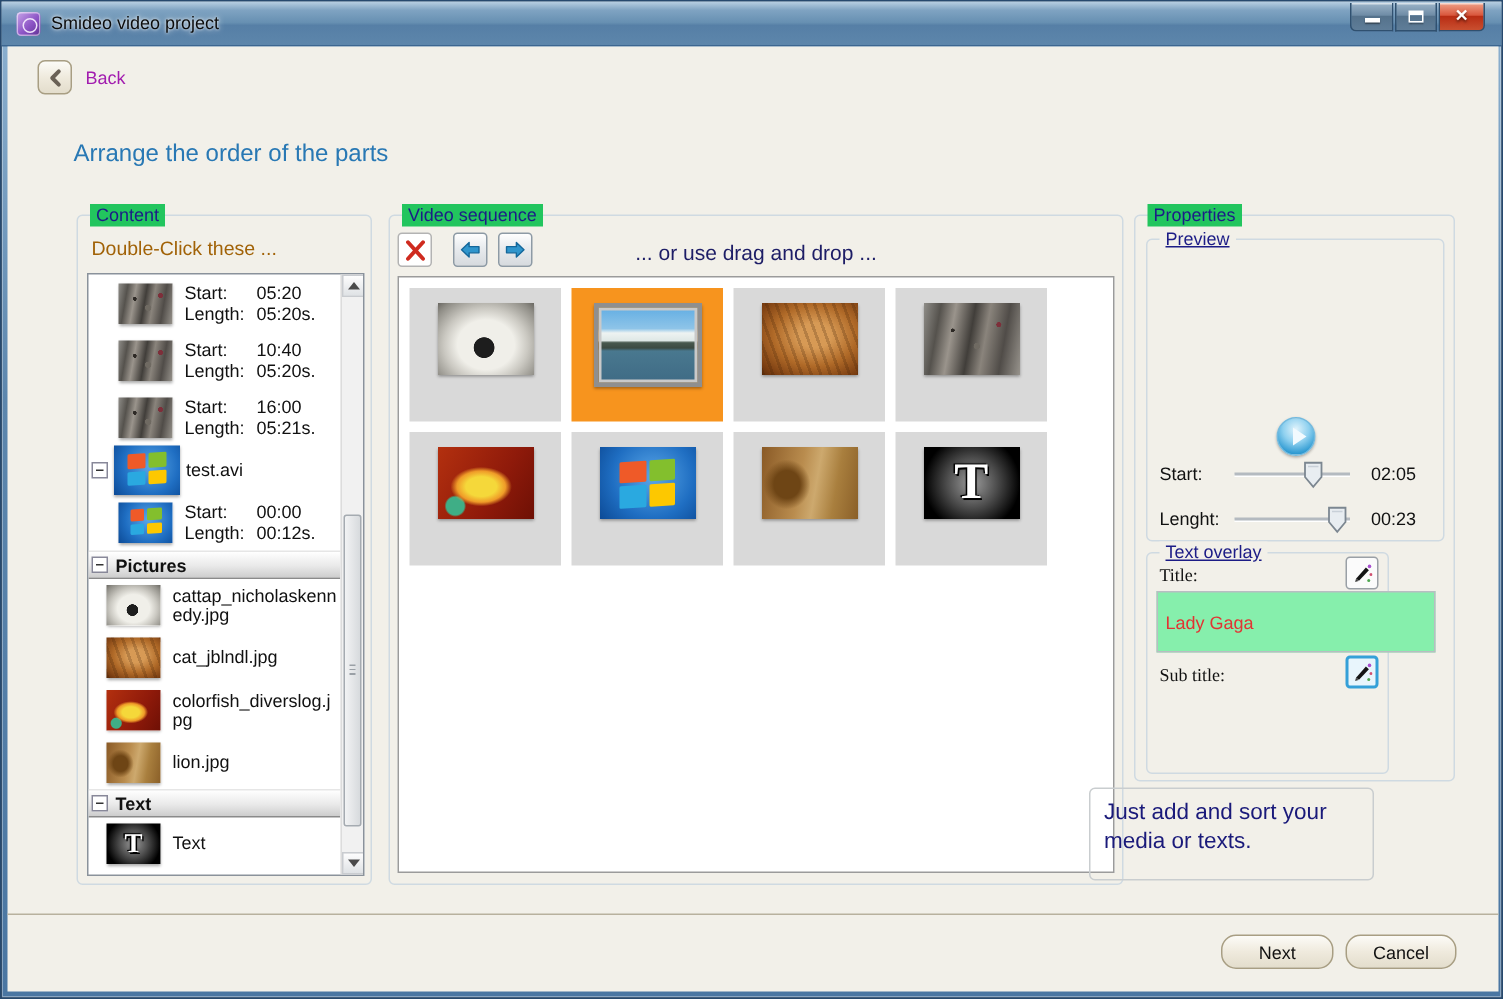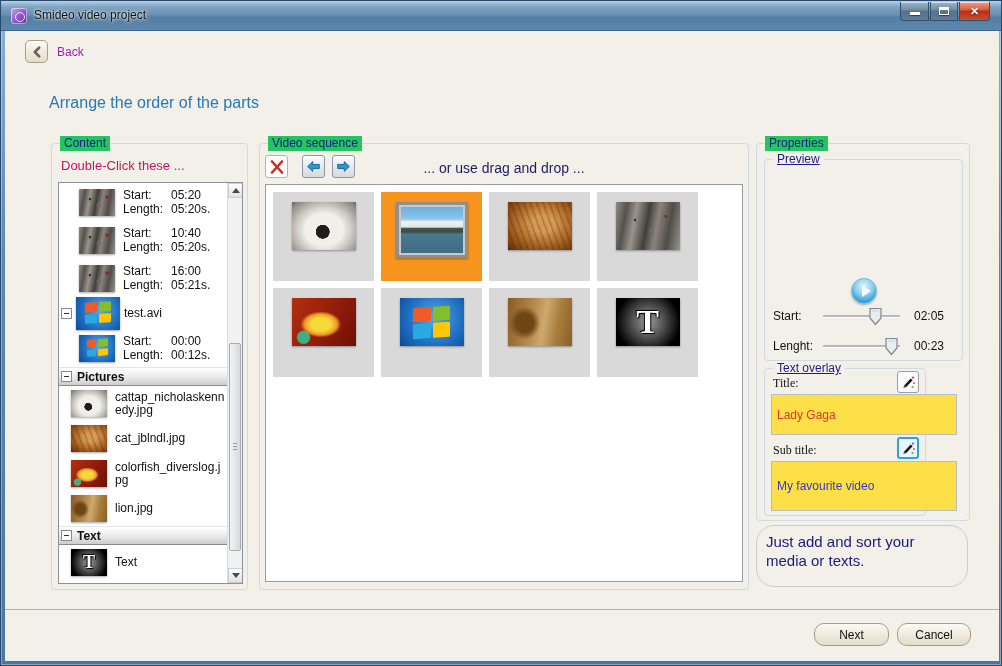--- a/index.html
+++ b/index.html
@@ -43,21 +43,21 @@
   .page-heading{position:absolute;left:44px;top:63px;font-size:16px;color:#2878b4;}
 
   
   .group{position:absolute;border:1px solid #cfdae2;border-radius:4px;}
   .gb-label{position:absolute;top:-8px;left:8px;background:#22c55e;padding:0 4px;font-size:12px;color:#1c1c86;line-height:15px;}
 
   .g-content{left:46px;top:112px;width:197px;height:447px;}
   .g-video{left:254px;top:112px;width:490px;height:447px;}
   .g-props{left:751px;top:112px;width:214px;height:378px;}
 
-  .dc-hint{position:absolute;left:9px;top:14px;font-size:13px;color:#be185d;}
+  .dc-hint{position:absolute;left:9px;top:14px;font-size:13px;color:#a16207;}
 
   
   .listbox{position:absolute;left:6px;top:38px;width:185px;height:402px;background:#fff;border:1px solid #8a929b;overflow:hidden;}
   .list-inner{position:absolute;left:0;top:0;right:15px;bottom:0;overflow:hidden;}
   .li-clip{height:38px;display:flex;align-items:center;padding-left:20px;gap:8px;}
   .li-file{height:32px;display:flex;align-items:center;padding-left:2px;gap:4px;}
   .li-pic{height:35px;display:flex;align-items:center;padding-left:12px;gap:8px;}
   .li-pic.last{height:34px;}
   .li-section{height:19px;display:flex;align-items:center;padding-left:2px;gap:5px;
     background:linear-gradient(180deg,#ffffff 0%,#e9e9e9 55%,#cdcdcd 100%);
@@ -163,24 +163,24 @@
   .s-thumb{position:absolute;top:1px;width:13px;height:19px;}
   .s-value{width:40px;margin-left:12px;font-size:12px;color:#111;}
 
   .g-overlay{position:absolute;left:7px;top:224px;width:162px;height:148px;border:1px solid #cfdae2;border-radius:4px;}
   .ov-label{position:absolute;left:8px;font-size:12px;color:#111;font-family:Liberation Serif, serif;}
   .lab-title{top:7px;} .lab-sub{top:74px;}
   .pen-btn{position:absolute;right:6px;width:22px;height:22px;border:1px solid #9aa0a6;border-radius:3px;background:#fbfbfb;
     display:flex;align-items:center;justify-content:center;}
   .pen-title{top:2px;} 
   .pen-sub{top:68px;border:2px solid #35a0d8;background:#e8f5fc;}
-  .ov-input{position:absolute;left:6px;width:186px;background:#fde047;border:1px solid #b8bdc2;font-size:12px;padding:3px 5px;}
+  .ov-input{position:absolute;left:6px;width:186px;background:#86efac;border:1px solid #b8bdc2;font-size:12px;padding:3px 5px;}
   .in-title{top:25px;height:41px;} .in-sub{top:92px;height:50px;}
 
-  .info-box{position:absolute;left:751px;top:494px;width:212px;height:62px;border:1px solid #c9cdcf;border-radius:18px;}
+  .info-box{position:absolute;left:721px;top:494px;width:190px;height:62px;border:1px solid #c9cdcf;border-radius:4px;}
   .info-text{position:absolute;left:9px;top:6px;right:8px;font-size:15px;line-height:19px;color:#1a1a7a;}
 
   
   .footer-sep{position:absolute;left:0;top:578px;width:994px;height:1px;background:#b8b19e;}
   .f-btn{position:absolute;top:592px;height:23px;border:1px solid #a89e83;border-radius:10px;
     background:linear-gradient(180deg,#fcfbf7 0%,#efeadd 50%,#e3ddcc 100%);
     font-size:12px;color:#111;display:flex;align-items:center;justify-content:center;font-family:"Liberation Sans",sans-serif;}
   .btn-next{left:809px;width:75px;} .btn-cancel{left:892px;width:74px;}
 </style>
 </head>
@@ -424,21 +424,20 @@
         <div class="ov-label lab-sub">Sub title:</div>
         <div class="pen-btn pen-sub">
           <svg width="14" height="14" viewBox="0 0 14 14">
             <path d="M3 10.8 L9.6 3.4 L11.6 5.2 L5 12.2 Z" fill="#141414"></path>
             <path d="M3 10.8 L2.4 13 L4.7 12.3 Z" fill="#3a3a3a"></path>
             <circle cx="12" cy="2.6" r="1.2" fill="#a84fd0"></circle>
               <circle cx="13" cy="8" r="1" fill="#d04f6f"></circle>
               <circle cx="11.5" cy="12" r="1" fill="#4fa850"></circle>
           </svg>
         </div>
-        <input class="ov-input in-sub" readonly="" value="My favourite video" style="color: rgb(53, 53, 207);">
       </div>
     </div>
 
     <div class="info-box">
       <div class="info-text">Just add and sort your media or texts.</div>
     </div>
 
     <div class="footer-sep"></div>
     <div class="f-btn btn-next">Next</div>
     <div class="f-btn btn-cancel">Cancel</div>

